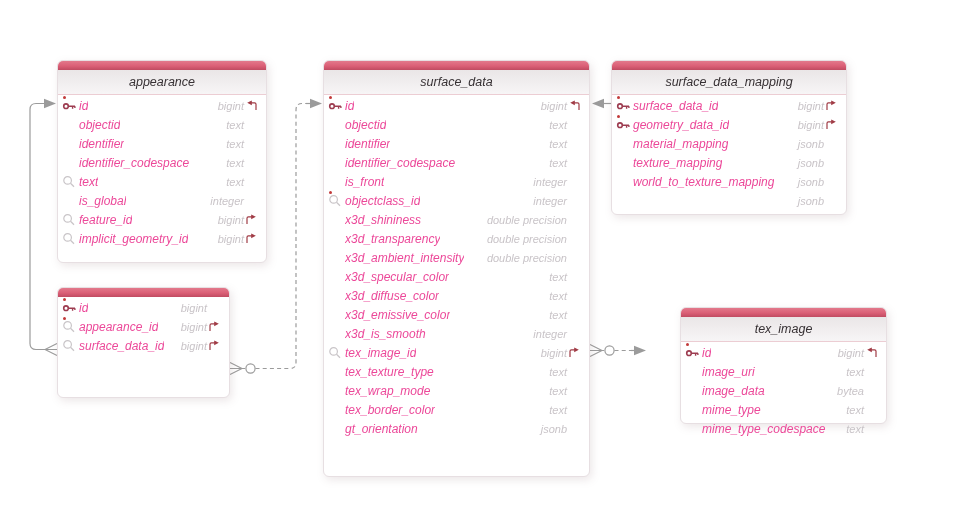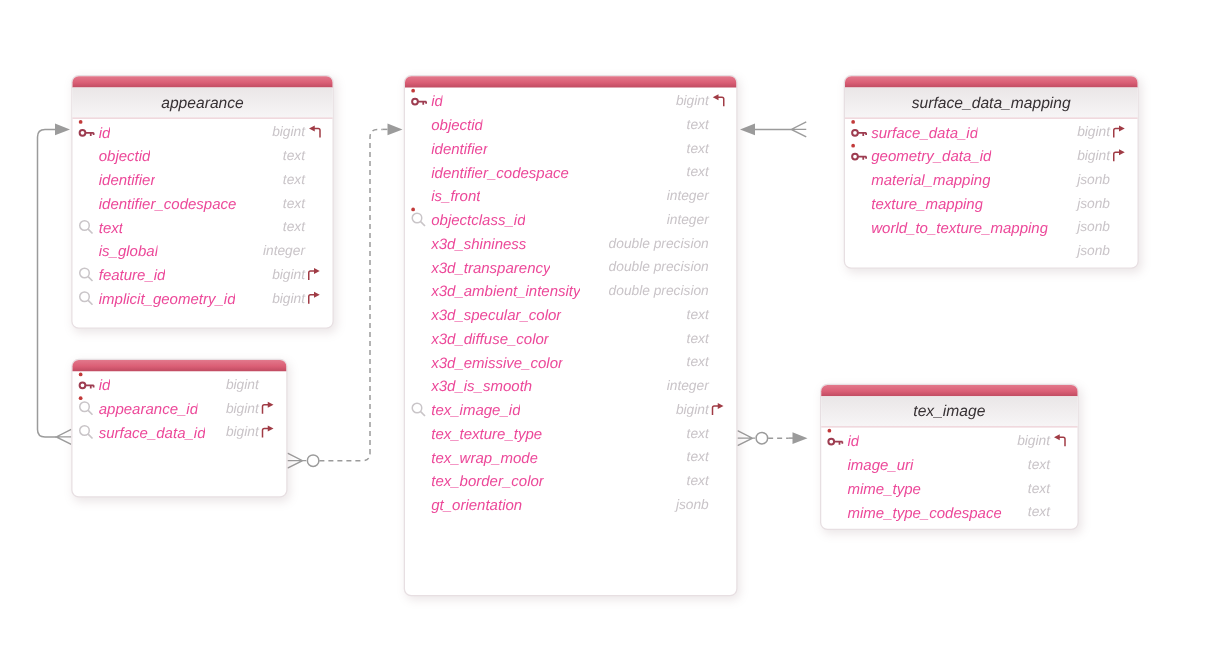--- a/index.html
+++ b/index.html
@@ -206,20 +206,21 @@
             <svg viewBox="0 0 13 13">
               <use href="#i-refout"></use>
             </svg>
           </span>
       </div>
     </div>
   </section>
 
   <section class="tbl" style="left:323px;top:60px;width:267px;height:417px">
     <div class="bar"></div>
+    <div class="title">surface_data</div>
     <div class="rows">
       <div class="row">
         <span class="ic">
             <svg viewBox="0 0 14 14">
               <use href="#i-key"></use>
             </svg>
             <i class="dot"></i>
           </span>
         <span class="nm">id</span>
         <span class="tp">bigint</span>
@@ -340,21 +341,21 @@
       </div>
       <div class="row">
         <span class="ic"></span>
         <span class="nm">gt_orientation</span>
         <span class="tp">jsonb</span>
         <span class="rf"></span>
       </div>
     </div>
   </section>
 
-  <section class="tbl" style="left:675px;top:60px;width:236px;height:155px">
+  <section class="tbl" style="left:611px;top:60px;width:236px;height:155px">
     <div class="bar"></div>
     <div class="title">surface_data_mapping</div>
     <div class="rows">
       <div class="row">
         <span class="ic">
             <svg viewBox="0 0 14 14">
               <use href="#i-key"></use>
             </svg>
             <i class="dot"></i>
           </span>
@@ -400,21 +401,21 @@
         <span class="rf"></span>
       </div>
       <div class="row">
         <span class="ic"></span>
         <span class="tp">jsonb</span>
         <span class="rf"></span>
       </div>
     </div>
   </section>
 
-  <section class="tbl" style="left:656px;top:307px;width:207px;height:117px">
+  <section class="tbl" style="left:680px;top:307px;width:207px;height:117px">
     <div class="bar"></div>
     <div class="title">tex_image</div>
     <div class="rows">
       <div class="row">
         <span class="ic">
             <svg viewBox="0 0 14 14">
               <use href="#i-key"></use>
             </svg>
             <i class="dot"></i>
           </span>
@@ -427,20 +428,26 @@
           </span>
       </div>
       <div class="row">
         <span class="ic"></span>
         <span class="nm">image_uri</span>
         <span class="tp">text</span>
         <span class="rf"></span>
       </div>
       <div class="row">
         <span class="ic"></span>
+        <span class="nm">image_data</span>
+        <span class="tp">bytea</span>
+        <span class="rf"></span>
+      </div>
+      <div class="row">
+        <span class="ic"></span>
         <span class="nm">mime_type</span>
         <span class="tp">text</span>
         <span class="rf"></span>
       </div>
       <div class="row">
         <span class="ic"></span>
         <span class="nm">mime_type_codespace</span>
         <span class="tp">text</span>
         <span class="rf"></span>
       </div>

